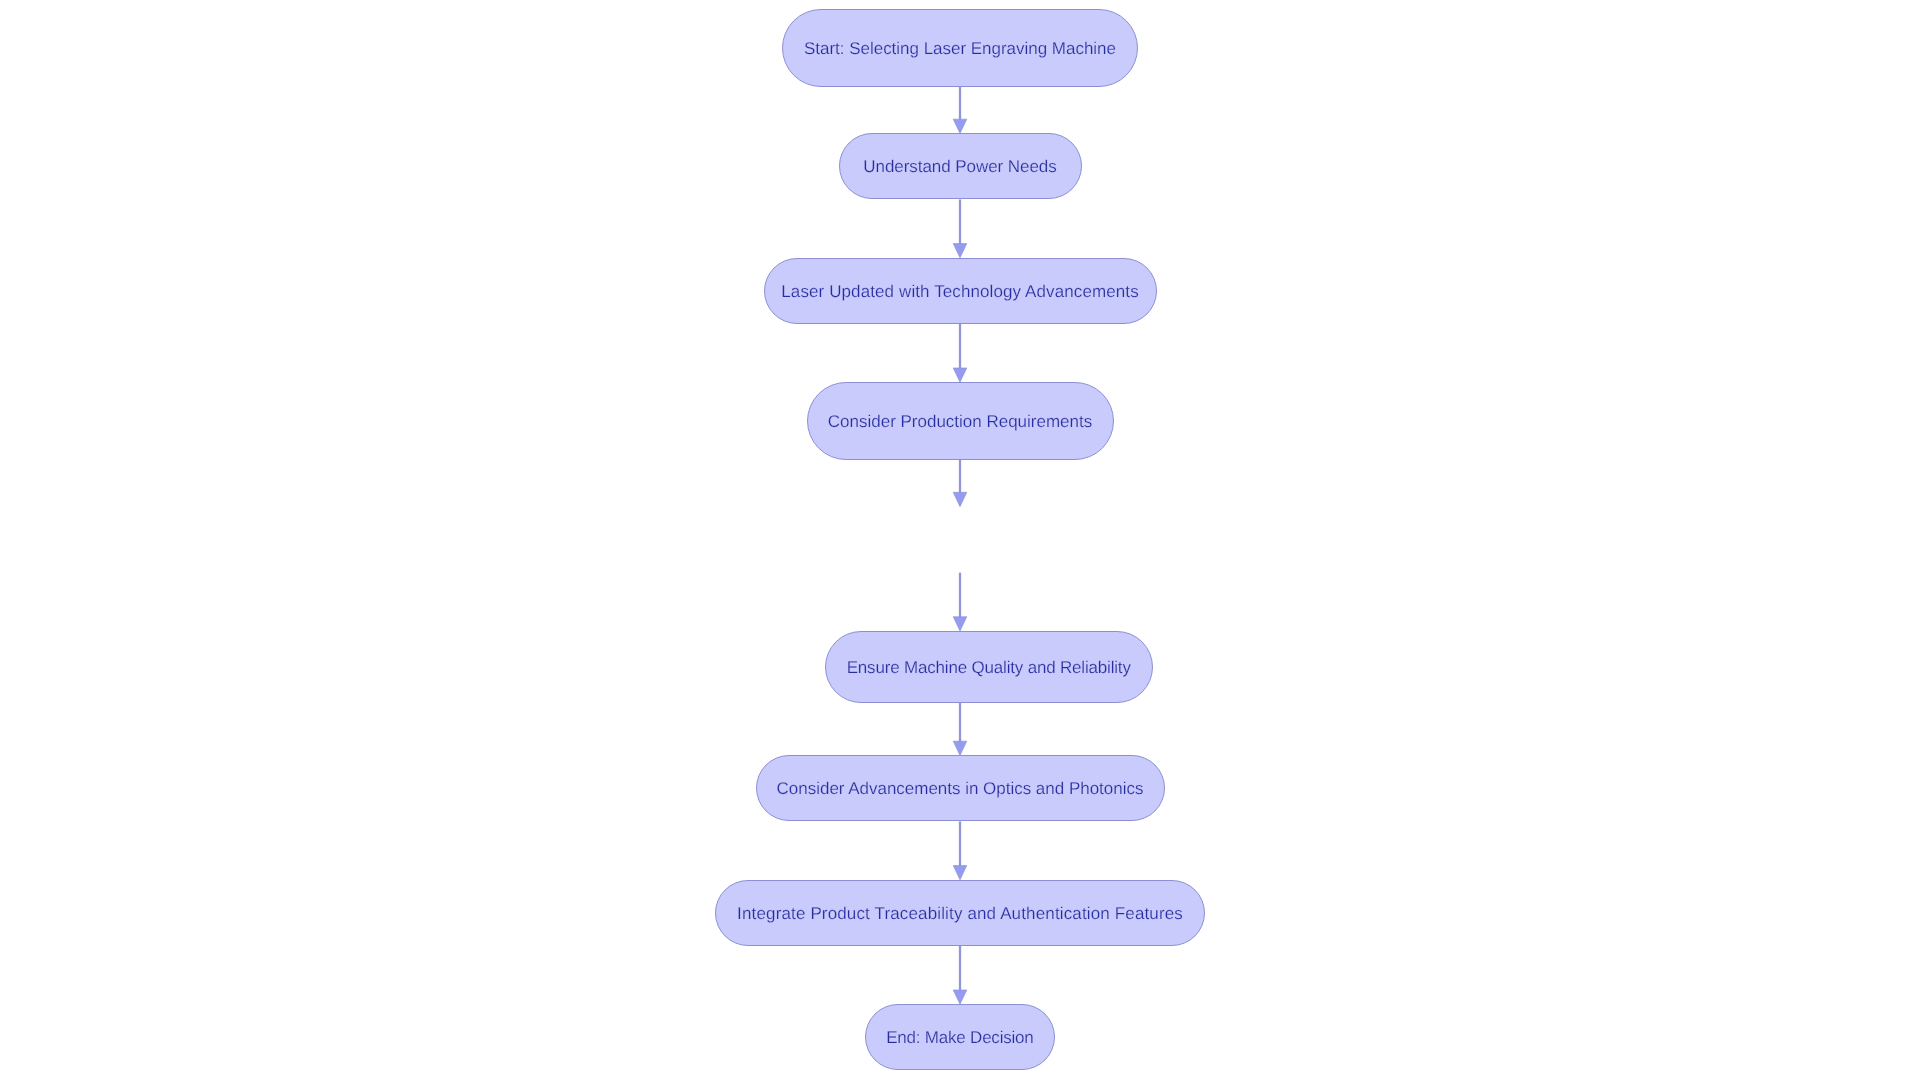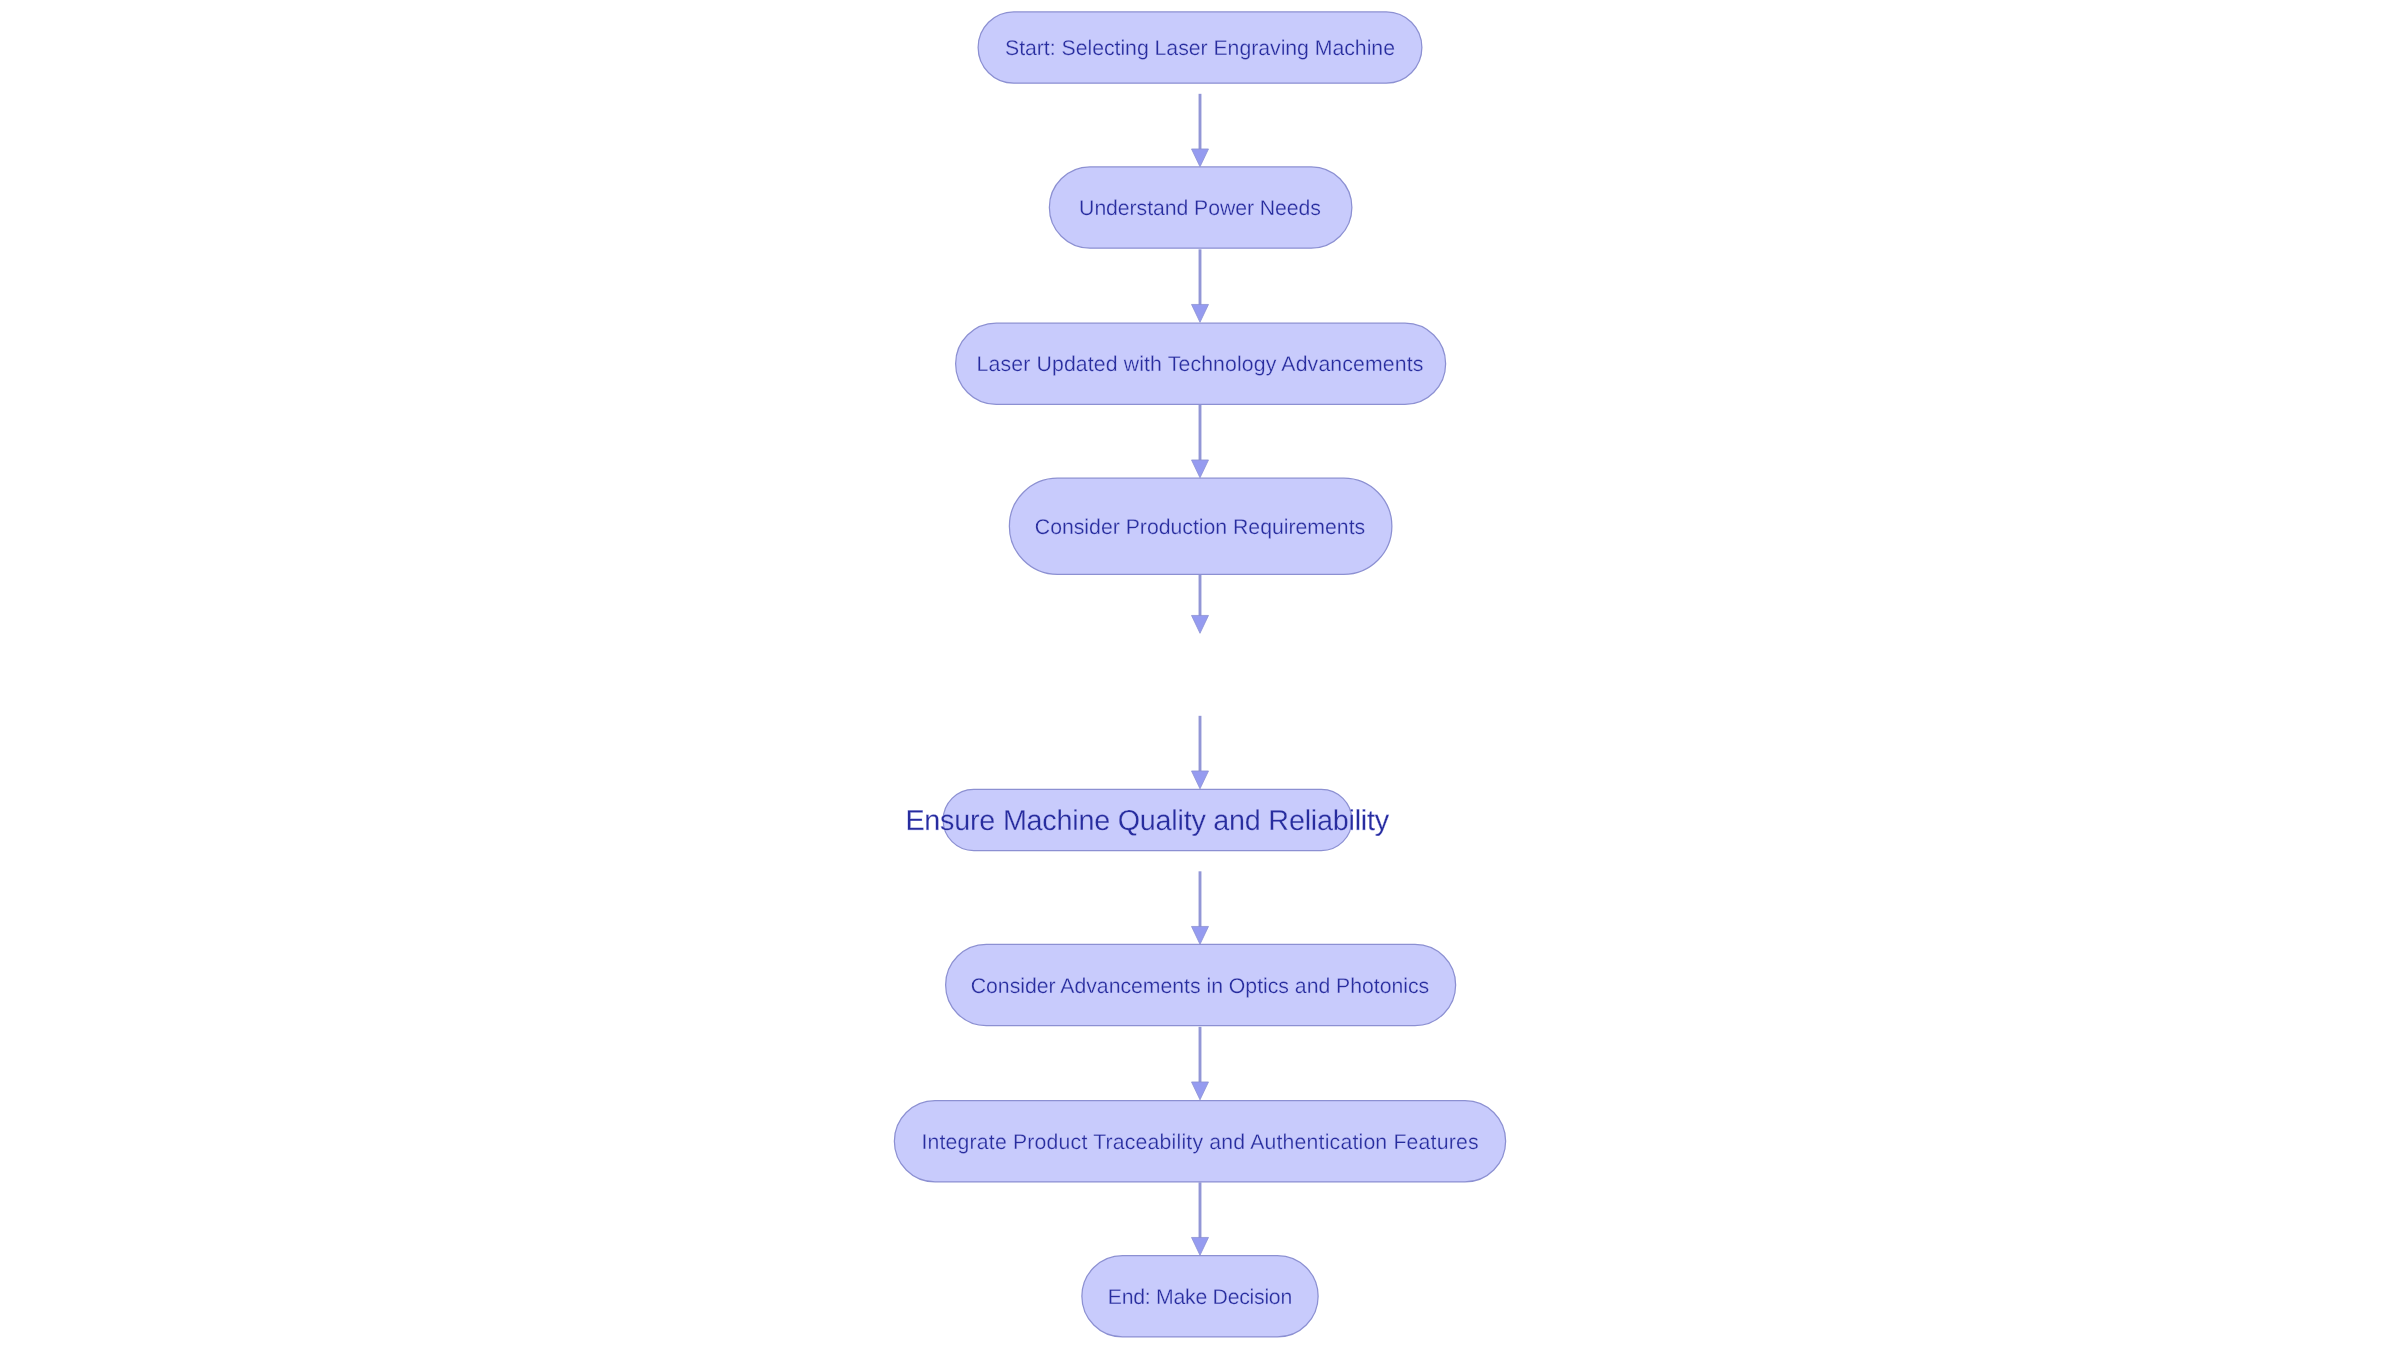--- a/index.html
+++ b/index.html
@@ -84,33 +84,33 @@
     <g>
       <path class="edge-line" fill="none" d="M960 821.45 L960 867.0500000000001" stroke="#9296d6" stroke-width="2.3"></path>
       <path class="edge-head" d="M953.2 865.5500000000001 L966.8 865.5500000000001 L960 879.85 Z" fill="#959bf0" stroke="#8a8fd2" stroke-width="0.6"></path>
     </g>
     <g>
       <path class="edge-line" fill="none" d="M960 945.85 L960 991.45" stroke="#9296d6" stroke-width="2.3"></path>
       <path class="edge-head" d="M953.2 989.95 L966.8 989.95 L960 1004.25 Z" fill="#959bf0" stroke="#8a8fd2" stroke-width="0.6"></path>
     </g>
   </svg>
 
-  <div class="node" style="left: 782.4px; top: 9.05px; width: 355.2px; height: 58px; background: rgb(200, 203, 252); border-color: rgb(140, 144, 210); color: rgb(39, 44, 158); font-size: 17px; -webkit-text-stroke-color: rgb(200, 203, 252);">
+  <div class="node" style="left: 782.4px; top: 9.05px; width: 355.2px; height: 78px; background: rgb(200, 203, 252); border-color: rgb(140, 144, 210); color: rgb(39, 44, 158); font-size: 17px; -webkit-text-stroke-color: rgb(200, 203, 252);">
     <span class="node-label" style="letter-spacing: -0.021px; margin-right: 0.021px;">Start: Selecting Laser Engraving Machine</span>
   </div>
   <div class="node" style="left: 838.5px; top: 133.45px; width: 243px; height: 66px; background: rgb(200, 203, 252); border-color: rgb(140, 144, 210); color: rgb(39, 44, 158); font-size: 17px; -webkit-text-stroke-color: rgb(200, 203, 252);">
     <span class="node-label" style="letter-spacing: -0.058px; margin-right: 0.058px;">Understand Power Needs</span>
   </div>
   <div class="node" style="left: 763.5px; top: 257.85px; width: 393px; height: 66px; background: rgb(200, 203, 252); border-color: rgb(140, 144, 210); color: rgb(39, 44, 158); font-size: 17px; -webkit-text-stroke-color: rgb(200, 203, 252);">
     <span class="node-label" style="letter-spacing: 0.104px; margin-right: -0.104px;">Laser Updated with Technology Advancements</span>
   </div>
   <div class="node" style="left: 806.5px; top: 382.25px; width: 307px; height: 78px; background: rgb(200, 203, 252); border-color: rgb(140, 144, 210); color: rgb(39, 44, 158); font-size: 17px; -webkit-text-stroke-color: rgb(200, 203, 252);">
     <span class="node-label" style="letter-spacing: -0.009px; margin-right: 0.009px;">Consider Production Requirements</span>
   </div>
-  <div class="node" style="left: 754px; top: 631.05px; width: 327.6px; height: 50px; background: rgb(200, 203, 252); border-color: rgb(140, 144, 210); color: rgb(39, 44, 158); font-size: 23px; -webkit-text-stroke-color: rgb(200, 203, 252);">
+  <div class="node" style="left: 825px; top: 631.05px; width: 327.6px; height: 72px; background: rgb(200, 203, 252); border-color: rgb(140, 144, 210); color: rgb(39, 44, 158); font-size: 17px; -webkit-text-stroke-color: rgb(200, 203, 252);">
     <span class="node-label" style="letter-spacing: -0.184px; margin-right: 0.184px;">Ensure Machine Quality and Reliability</span>
   </div>
   <div class="node" style="left: 755.5px; top: 755.45px; width: 409px; height: 66px; background: rgb(200, 203, 252); border-color: rgb(140, 144, 210); color: rgb(39, 44, 158); font-size: 17px; -webkit-text-stroke-color: rgb(200, 203, 252);">
     <span class="node-label" style="letter-spacing: -0.018px; margin-right: 0.018px;">Consider Advancements in Optics and Photonics</span>
   </div>
   <div class="node" style="left: 715.1px; top: 879.85px; width: 489.8px; height: 66px; background: rgb(200, 203, 252); border-color: rgb(140, 144, 210); color: rgb(39, 44, 158); font-size: 17px; -webkit-text-stroke-color: rgb(200, 203, 252);">
     <span class="node-label" style="letter-spacing: 0.144px; margin-right: -0.144px;">Integrate Product Traceability and Authentication Features</span>
   </div>
   <div class="node" style="left: 865px; top: 1004.25px; width: 190px; height: 66px; background: rgb(200, 203, 252); border-color: rgb(140, 144, 210); color: rgb(39, 44, 158); font-size: 17px; -webkit-text-stroke-color: rgb(200, 203, 252);">
     <span class="node-label" style="letter-spacing: -0.215px; margin-right: 0.215px;">End: Make Decision</span>

